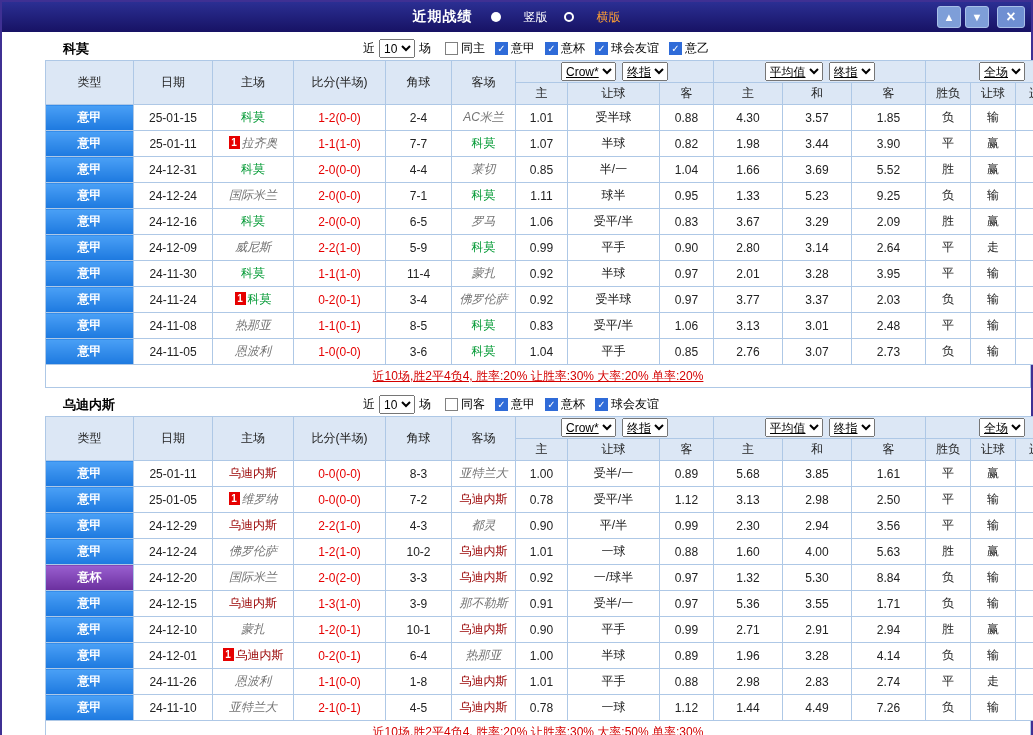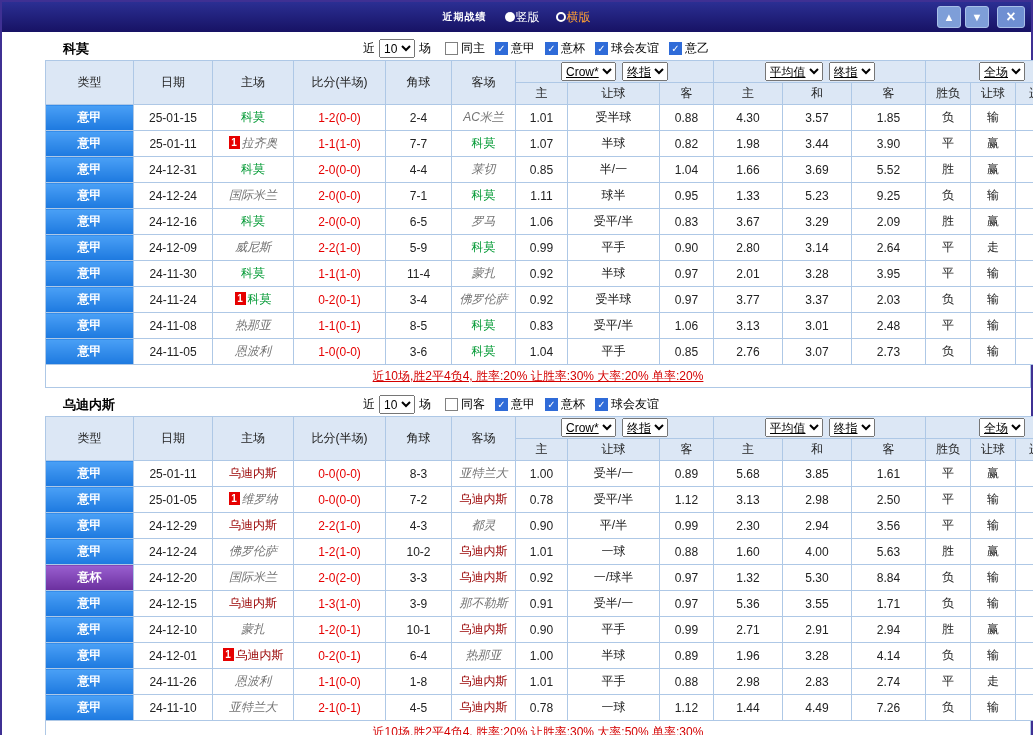--- a/index.html
+++ b/index.html
@@ -1,21 +1,21 @@
 <!DOCTYPE html>
 <html><head>
 <meta charset="utf-8">
 <style>
   html,body{margin:0;padding:0;background:#fff;font-family:"Liberation Sans","DejaVu Sans",sans-serif;}
   .window{width:1033px;box-sizing:border-box;border:2px solid #3f3093;background:#fff;padding-bottom:5px;}
   
   .titlebar{height:30px;background:linear-gradient(#2b2f93,#171264);display:flex;align-items:center;justify-content:center;position:relative;color:#fff;}
-  .title{font-size:10px;font-weight:bold;letter-spacing:1px;}
+  .title{font-size:14px;font-weight:bold;letter-spacing:1px;}
   .view-group{display:flex;align-items:center;gap:16px;margin-left:18px;}
-  .radio-opt{display:flex;align-items:center;gap:1px;font-size:12px;cursor:pointer;}
+  .radio-opt{display:flex;align-items:center;gap:23px;font-size:12px;cursor:pointer;}
   .radio{width:10px;height:10px;border-radius:50%;box-sizing:border-box;}
   .radio.on{background:#fff;}
   .radio.off{border:2px solid #fff;background:transparent;}
   .opt-h{color:#ffa033;}
   .tb-buttons{position:absolute;right:6px;top:4px;display:flex;gap:4px;align-items:center;}
   .tb-btn{width:24px;height:22px;background:#7e9ed8;border:1px solid #a9c0e8;border-radius:3px;color:#fff;font-size:11px;display:flex;align-items:center;justify-content:center;cursor:pointer;padding:0;font-family:inherit;}
   .tb-btn.close{width:28px;margin-left:4px;font-size:16px;font-weight:bold;background:#6f8fd2;}
   
   .section{margin-top:5px;padding-left:43px;}
   .section-header{display:flex;align-items:center;height:23px;font-size:12px;padding:0 8px;background:#fff;color:#000;}

